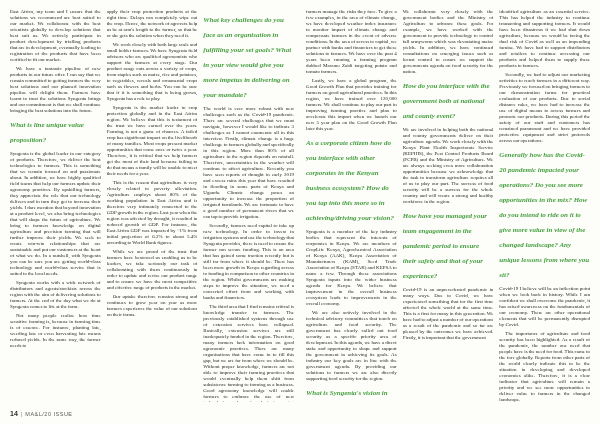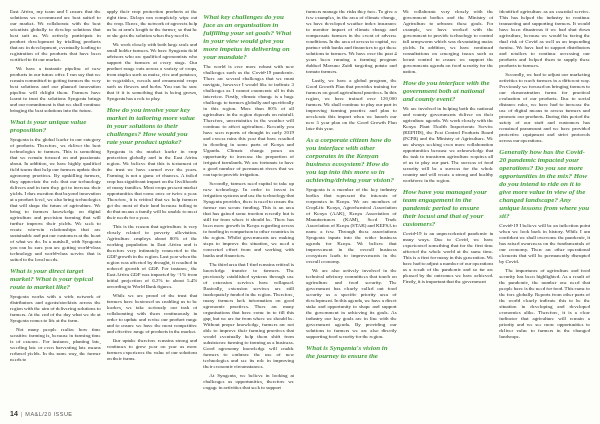--- a/index.html
+++ b/index.html
@@ -22,51 +22,49 @@
   .para {
     font-size: 5px; line-height: 6px;
     text-align: justify; color: #1f1f1f;
     margin: 0 0 3px 0;
     word-spacing: -0.2px;
   }
   .para + .para { text-indent: 6px; }
   .question {
     font-family: "Liberation Serif", serif;
     font-style: italic; font-weight: bold;
-    font-size: 7px; line-height: 8px;
+    font-size: 7px; line-height: 15px;
     color: var(--accent, #46a040);
     margin: 4px 0 3px 0;
   }
   .footer {
     position: absolute; left: 10px; bottom: 7px;
     display: flex; align-items: baseline; gap: 3px;
     font-family: "Liberation Sans", sans-serif; color: #5a5a5a;
   }
   .footer .num { font-size: 7px; font-weight: bold; color: #2f2f2f; }
   .footer .div { font-size: 6px; color: #8a8a8a; }
   .footer .issue { font-size: 5.5px; letter-spacing: 0.5px; }
 </style>
 </head>
 <body>
 
 <div class="page">
   <div class="columns" id="columns">
       <div class="col">
         <p class="para">East Africa, my team and I ensure that the solutions we recommend are best suited to our market. We collaborate with the best scientists globally to develop solutions that best suit us. We actively participate in product development by trialling products that are in development, eventually leading to registration of the products that have been certified to fit our market.</p>
         <p class="para">We have a fantastic pipeline of new products in our future offer. I can say that we remain committed to getting farmers the very best solutions and our planned innovation pipeline will delight them. Farmers have learnt to trust the solutions Syngenta brings and our commitment is that we shall continue bringing the best solutions into the future.</p>
-        <h3 class="question">What is your unique value proposition?</h3>
+        <h3 class="question">What is line unique value proposition?</h3>
         <p class="para">Syngenta is the global leader in our category of products. Therefore, we deliver the best technologies to farmers. This is something that we remain focused on and passionate about. In addition, we have highly qualified field teams that help our farmers update their agronomy practices. By upskilling farmers, they appreciate the role that our technology delivers and in turn they get to increase their yields. I dare mention that beyond innovation at a product level, we also bring technologies that will shape the future of agriculture. We bring to farmers knowledge on digital agriculture and precision farming that will further improve their yields. We seek to create win-win relationships that are sustainable and put our customers at the heart of what we do. In a nutshell, with Syngenta you can be sure you are getting world-class technology and world-class service that is suited to the local needs.</p>
-        <h3 class="question">What is your direct target market? What is your typical route to market like?</h3>
         <p class="para">Syngenta works with a wide network of distributors and agents/stockists across the region with the aim of delivering solutions to farmers. At the end of the day what we do at Syngenta comes to life at the farm.</p>
         <p class="para">Not many people realize how time sensitive farming is, because in farming time is of essence. For instance, planting late, weeding late or even harvesting late means reduced yields. In the same way, the farmer needs to</p>
       </div>
       <div class="col">
         <p class="para">apply their crop protection products at the right time. Delays can completely wipe out the crop. Hence, the network of agrovets help us be at arm's length to the farmer, so that he or she gets the solution when they need it.</p>
         <p class="para">We work closely with both large scale and small holder farmers. We have Syngenta field advisors who are qualified agronomists who support the farmers at every stage. Our product range cuts across a variety of crops, from staples such as maize, rice and potatoes, to vegetables, cereals and ornamental crops such as flowers and herbs. You can be sure that if it is something that is being grown, Syngenta has a role to play.</p>
-        <h3 class="question">How do you involve your key market in tailoring more value in your solutions to their challenges? How would you rate your product uptake?</h3>
         <p class="para">Syngenta is the market leader in crop protection globally and in the East Africa region. We believe that this is testament of the trust we have earned over the years. Farming is not a game of chances. A failed crop has significant impact on the livelihoods of many families. Most crops present market opportunities that come once or twice a year. Therefore, it is critical that we help farmers get the most of their land because failing to do that means a family will be unable to meet their needs for a year.</p>
         <p class="para">This is the reason that agriculture is very closely related to poverty alleviation. Agriculture employs about 80% of the working population in East Africa and is therefore very intimately connected to the GDP growth in the region. Last year when the region was affected by drought, it resulted in reduced growth of GDP. For instance, the East Africa GDP was impacted by ~1% from initial projection of 6.2% to about 5.4% according to World Bank figures.</p>
         <p class="para">While we are proud of the trust that farmers have bestowed us enabling us to be leaders, we take seriously our task of collaborating with them continuously in order to update and revise our product range and to ensure we have the most competitive and effective range of products in the market.</p>
         <p class="para">Our uptake therefore remains strong and continues to grow year on year as more farmers experience the value of our solutions on their farms.</p>
       </div>
       <div class="col">
         <h3 class="question">What key challenges do you face as an organisation in fulfilling your set goals? What in your view would give you more impetus in delivering on your mandate?</h3>
         <p class="para">The world is ever more robust with new challenges such as the Covid-19 pandemic. There are several challenges that we must navigate, however I would like to indicate 3 challenges as I cannot enumerate all in this interview. Firstly, climate change is a huge challenge to farmers globally and specifically in this region. More than 80% of all agriculture in the region depends on rainfall. Therefore, uncertainties in the weather will continue to affect agriculture. Recently you have seen reports of drought in early 2019 and excess rains this year that have resulted in flooding in some parts of Kenya and Uganda. Climate change poses an opportunity to increase the proportion of irrigated farmlands. We are fortunate to have a good number of permanent rivers that we can tap to provide irrigation.</p>
         <p class="para">Secondly, farmers need capital to take up new technology. In order to invest in irrigation systems and use the technology that Syngenta provides, there is need to ensure the farmer can secure funding. This is an area that has gained some traction recently but is still far from where it should be. There has been more growth in Kenya regarding access to funding in comparison to other countries in the region. Whilst governments are making steps to improve the situation, we need a concerted effort from and working with banks and financiers.</p>
         <p class="para">The third area that I find remains critical is knowledge transfer to farmers. The previously established systems through use of extension services have collapsed. Basically, extension services are still inadequately funded in the region. Therefore, many farmers lack information on good agronomic practices. There are many organisations that have come in to fill this gap, but we are far from where we should be. Without proper knowledge, farmers are not able to improve their farming practices that would eventually help them shift from subsistence farming to farming as a business. Good agronomy knowledge will enable farmers to embrace the use of new technologies and see its role in improving their economic circumstances.</p>
@@ -77,21 +75,21 @@
         <p class="para">Lastly, we have a global program, the Good Growth Plan that provides training for farmers on good agricultural practices. In this region, we have trained over 120,000 farmers. We shall continue to play our part in improving farming practice and plan to accelerate this impact when we launch our new 5 year plan on the Good Growth Plan later this year.</p>
         <h3 class="question">As a corporate citizen how do you interface with other corporates in the Kenyan business ecosystem? How do you tap into this more so in achieving/driving your vision?</h3>
         <p class="para">Syngenta is a member of the key industry bodies that represent the interests of corporates in Kenya. We are members of CropLife Kenya, Agrochemical Association of Kenya (AAK), Kenya Association of Manufacturers (KAM), Seed Trade Association of Kenya (STAK) and KEPSA to name a few. Through these associations Syngenta inputs into the wider business agenda for Kenya. We believe that improvement in the overall business ecosystem leads to improvements in the overall economy.</p>
         <p class="para">We are also actively involved in the technical advisory committees that touch on agriculture and food security. The government has clearly called out food security as a specific priority area of development. In this agenda, we have a direct stake and opportunity to shape and support the government in achieving its goals. As industry our key goals are in line with the government agenda. By providing our solutions to farmers we are also directly supporting food security for the region.</p>
         <h3 class="question">What is Syngenta's vision in the journey to ensure the</h3>
       </div>
       <div class="col">
         <p class="para">We collaborate very closely with the government bodies and the Ministry of Agriculture to advance these goals. For example, we have worked with the government to provide technology to control fall armyworm which was devastating maize yields. In addition, we have continued consultations on emerging issues such as locust control to ensure we support the governments agenda on food security for the nation.</p>
         <h3 class="question">How do you interface with the government both at national and county event?</h3>
         <p class="para">We are involved in helping both the national and county governments deliver on their agriculture agenda. We work closely with the Kenya Plant Health Inspectorate Service (KEPHIS), the Pest Control Products Board (PCPB) and the Ministry of Agriculture. We are always seeking even more collaboration opportunities because we acknowledge that the task to transform agriculture requires all of us to play our part. The success of food security will be a success for the whole country and will create a strong and healthy workforce in the region.</p>
-        <h3 class="question">How have you managed your team engagement in the pandemic period to ensure their locust and that of your customers?</h3>
+        <h3 class="question">How have you managed your team engagement in the pandemic period to ensure their safety and that of your experience?</h3>
         <p class="para">Covid-19 is an unprecedented pandemic in many ways. Due to Covid, we have experienced something that for the first time affected the whole world at the same time. This is a first for many in this generation. We have had to adjust a number of our operations as a result of the pandemic and so far are pleased by the outcomes we have achieved. Firstly, it is important that the government</p>
       </div>
       <div class="col">
         <p class="para">identified agriculture as an essential service. This has helped the industry to continue transacting and supporting farmers. It would have been disastrous if we had shut down agriculture, because we would be facing the dual risk of Covid as well as an impending famine. We have had to support distributors and retailers to continue accessing our products and helped them to supply these products to farmers.</p>
         <p class="para">Secondly, we had to adjust our marketing activities to reach farmers in a different way. Previously we focused on bringing farmers to our demonstration farms for practical evaluation of our products. Due to social distance rules, we have had to increase the use of digital means to access farmers and promote our products. During this period the safety of our staff and customers has remained paramount and we have provided protective equipment and strict protocols across our operations.</p>
         <h3 class="question">Generally how has the Covid-20 pandemic impacted your operations? Do you see more opportunities in the mix? How do you intend to ride on it to give more value in view of the changed landscape? Any unique lessons from where you sit?</h3>
         <p class="para">Covid-19 I believe will be an inflection point when we look back in history. While I am confident we shall overcome the pandemic, it has raised awareness on the fundamentals of our economy. There are other operational elements that will be permanently disrupted by Covid.</p>
         <p class="para">The importance of agriculture and food security has been highlighted. As a result of the pandemic, the number one need that people have is the need for food. This came to the fore globally. Reports from other parts of the world clearly indicate this to be the situation in developing and developed economies alike. Therefore, it is a clear indicator that agriculture will remain a priority and we see more opportunities to deliver value to farmers in the changed landscape.</p>
       </div>
     </div>

